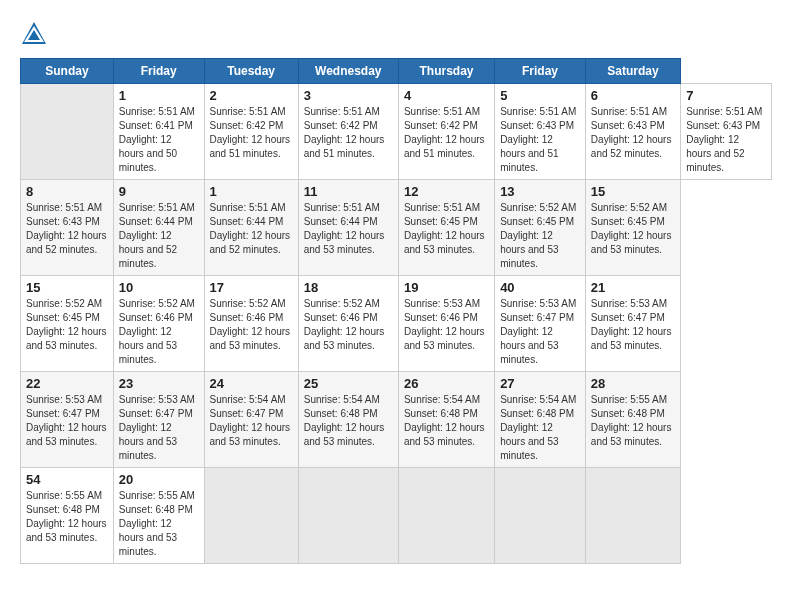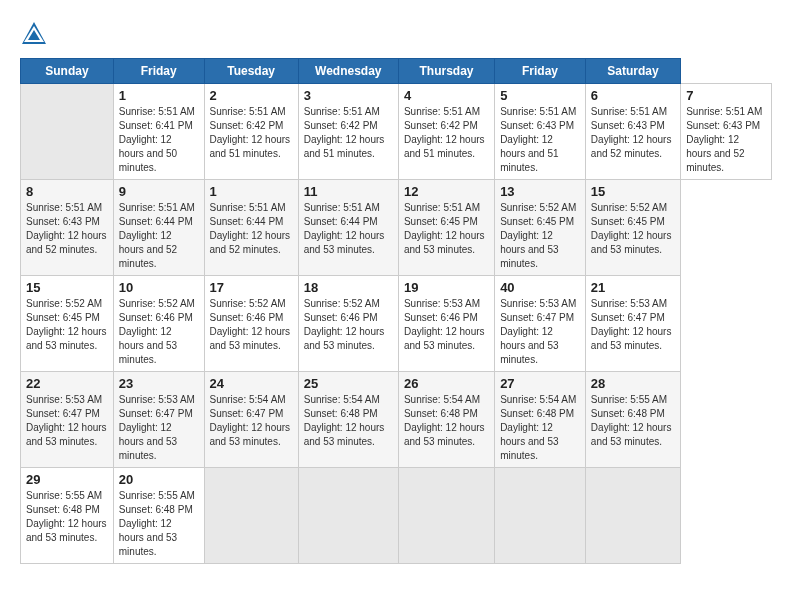--- a/index.html
+++ b/index.html
@@ -193,21 +193,21 @@
           <td><span class="day-num">25</span>
         <span class="day-info">Sunrise: 5:54 AM<br>Sunset: 6:48 PM<br>Daylight: 12 hours and 53 minutes.</span></td>
           <td><span class="day-num">26</span>
         <span class="day-info">Sunrise: 5:54 AM<br>Sunset: 6:48 PM<br>Daylight: 12 hours and 53 minutes.</span></td>
           <td><span class="day-num">27</span>
         <span class="day-info">Sunrise: 5:54 AM<br>Sunset: 6:48 PM<br>Daylight: 12 hours and 53 minutes.</span></td>
           <td><span class="day-num">28</span>
         <span class="day-info">Sunrise: 5:55 AM<br>Sunset: 6:48 PM<br>Daylight: 12 hours and 53 minutes.</span></td>
         </tr>
         <tr>
-          <td><span class="day-num">29</span>
+          <td><span class="day-num">54</span>
         <span class="day-info">Sunrise: 5:55 AM<br>Sunset: 6:48 PM<br>Daylight: 12 hours and 53 minutes.</span></td>
           <td><span class="day-num">20</span>
         <span class="day-info">Sunrise: 5:55 AM<br>Sunset: 6:48 PM<br>Daylight: 12 hours and 53 minutes.</span></td>
           <td class="empty-cell"></td>
           <td class="empty-cell"></td>
           <td class="empty-cell"></td>
           <td class="empty-cell"></td>
           <td class="empty-cell"></td>
         </tr>
       </tbody>

